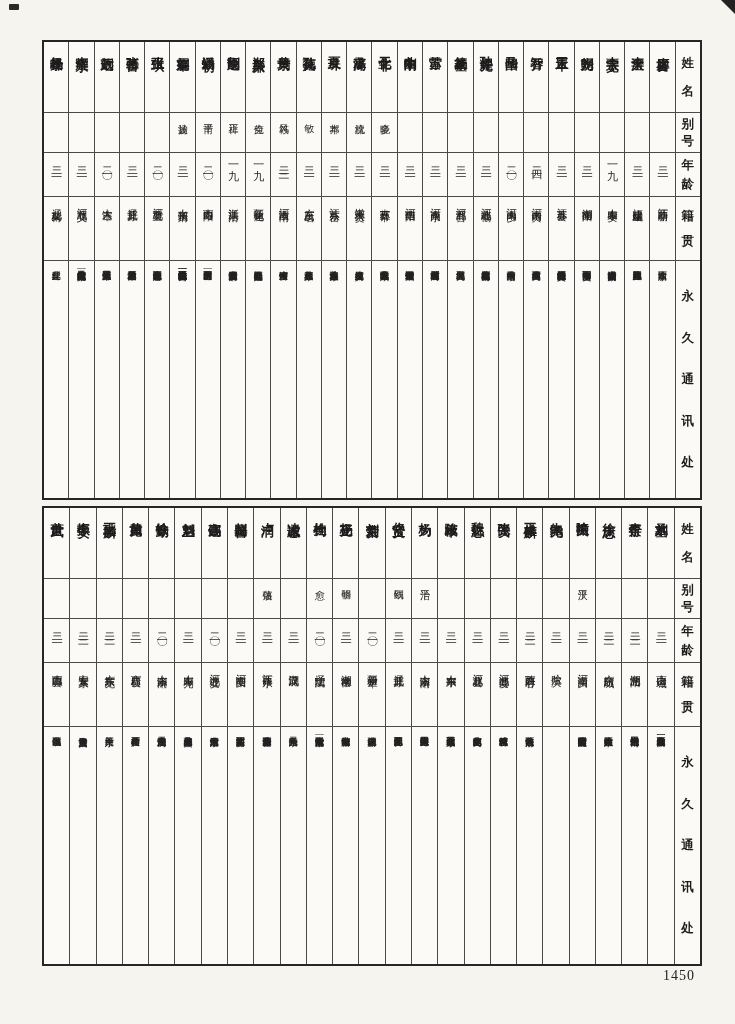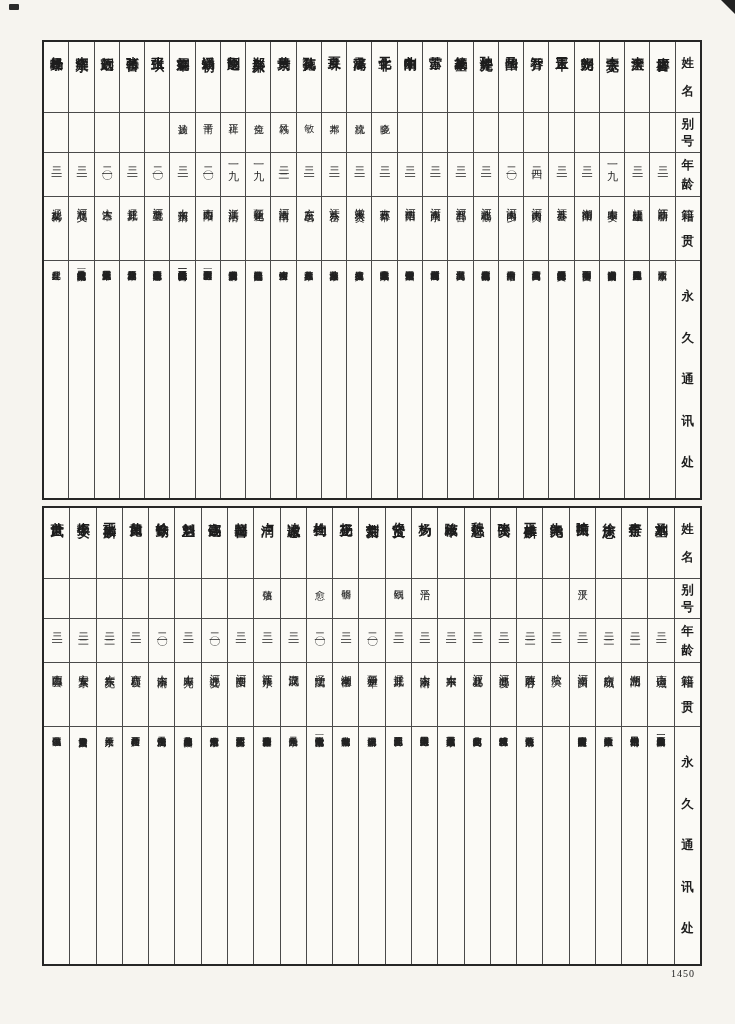--- a/index.html
+++ b/index.html
@@ -50,21 +50,21 @@
   .vtext.addr{font-size:9px;line-height:12px;padding-top:3px;color:#222;}
   .header-col{background:#fbfaf6;}
   .header-col .cell{justify-content:center;}
   .vstack{
     display:flex;flex-direction:column;justify-content:space-evenly;align-items:center;
     height:100%;width:100%;
   }
   .vstack span{font-size:12.5px;font-weight:700;line-height:1;}
   .page-number{
     position:absolute;right:40px;top:968px;
-    font-size:10px;letter-spacing:1px;color:#222;
+    font-size:14px;letter-spacing:1px;color:#222;
   }
 </style>
 </head>
 <body>
 
 <div class="page">
   <div class="scan-mark-tl"></div>
   <div class="scan-mark-tr"></div>
 
   <div class="sheet-table" id="table-top">

